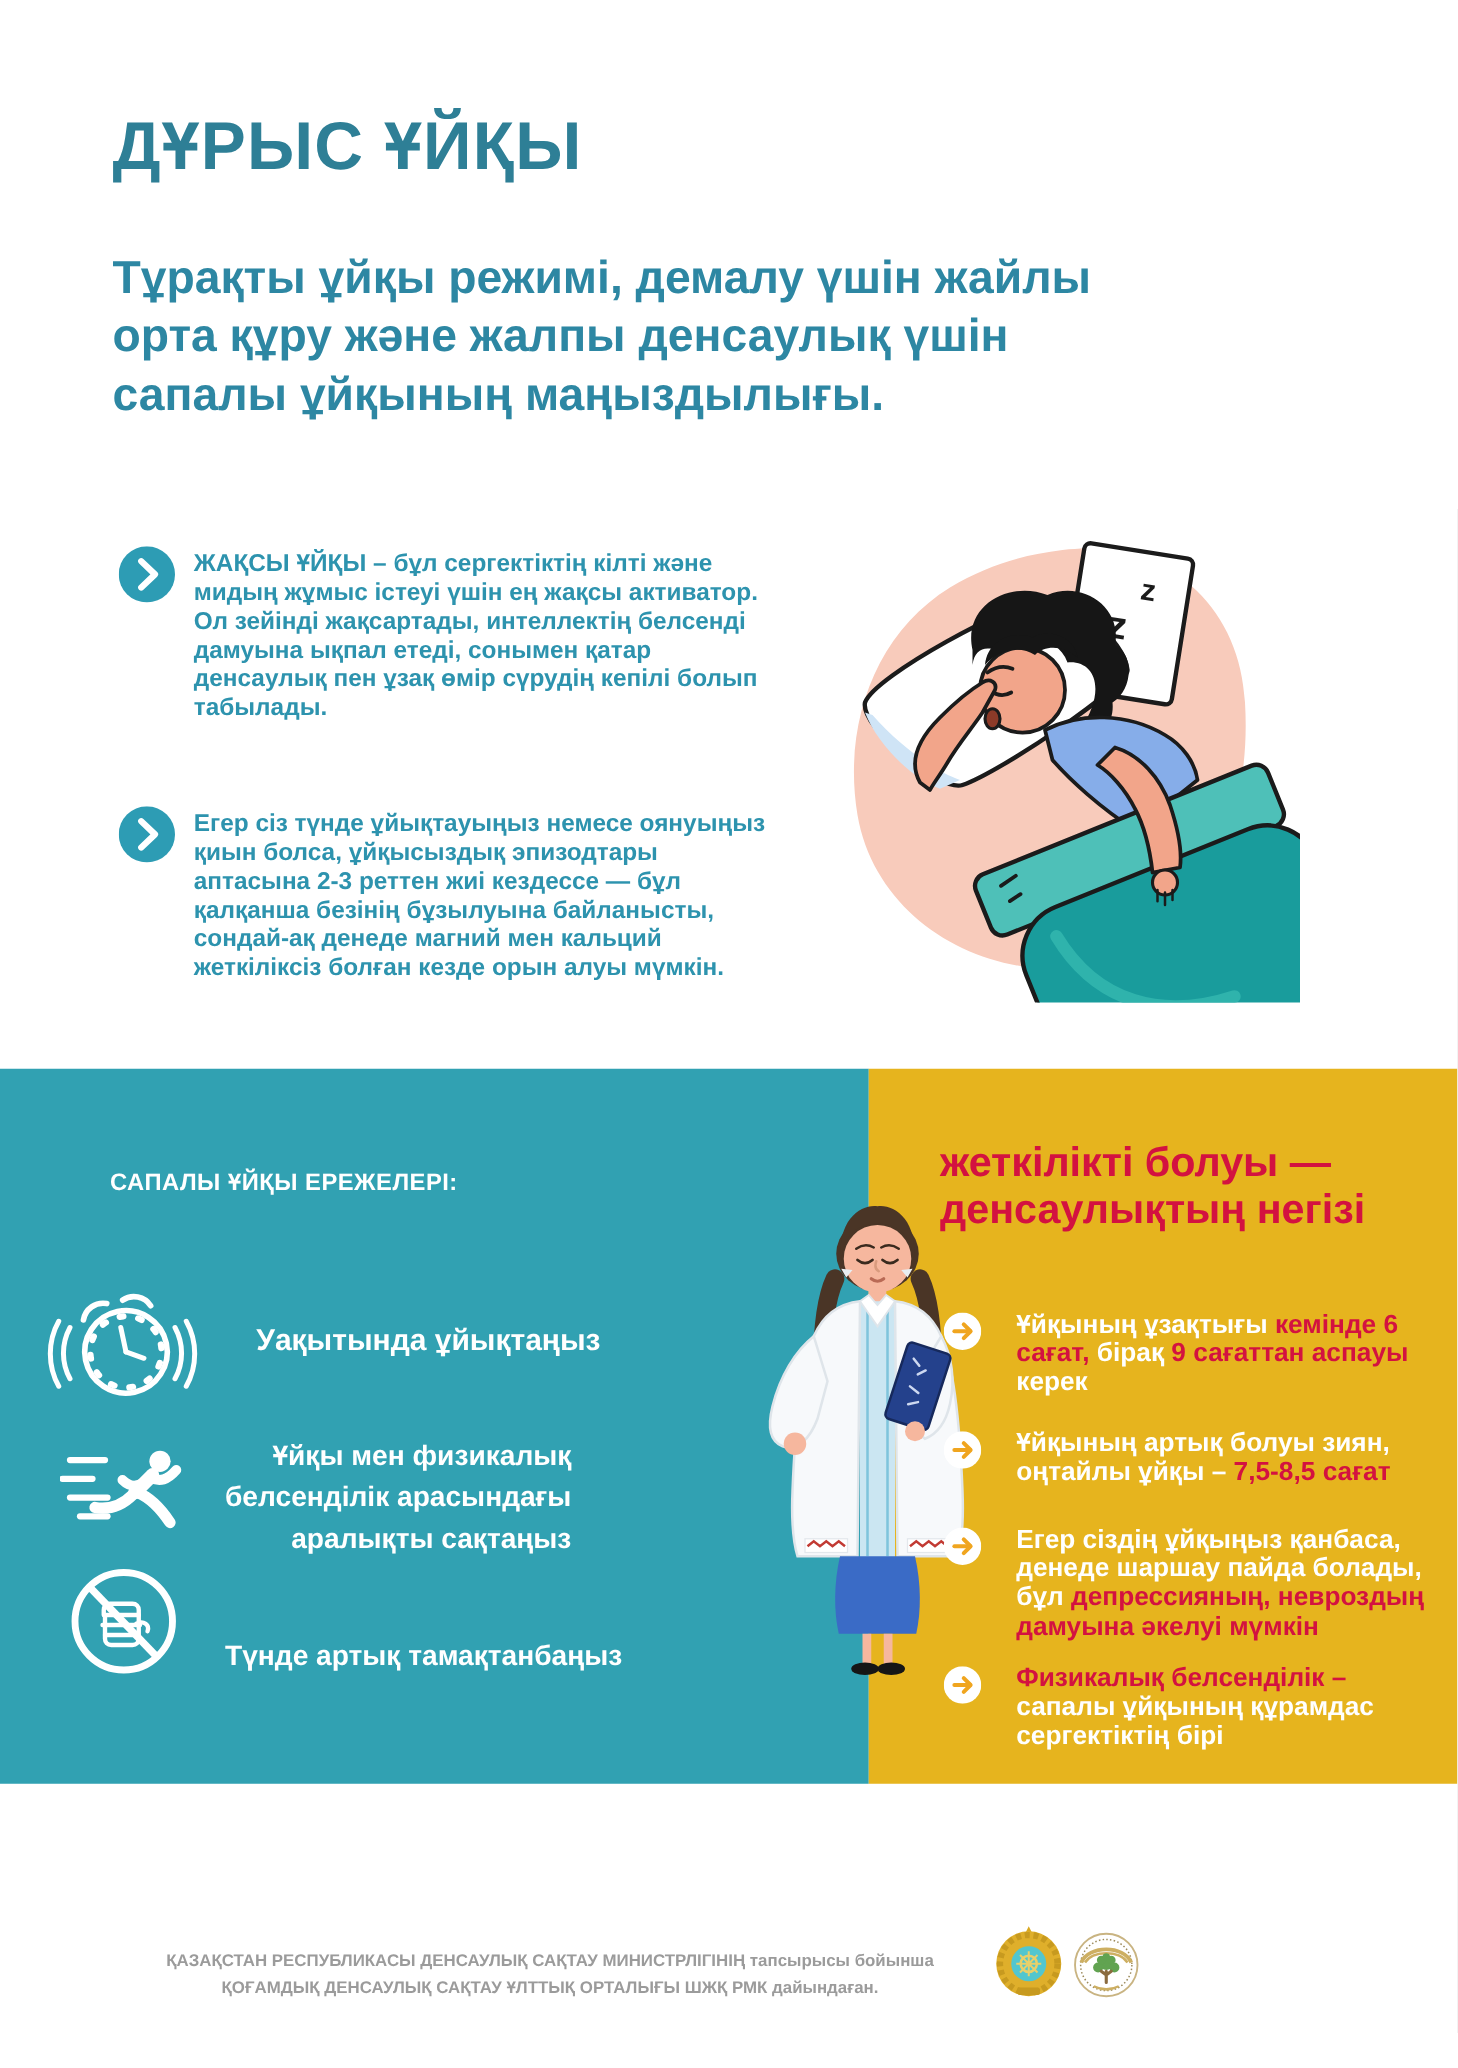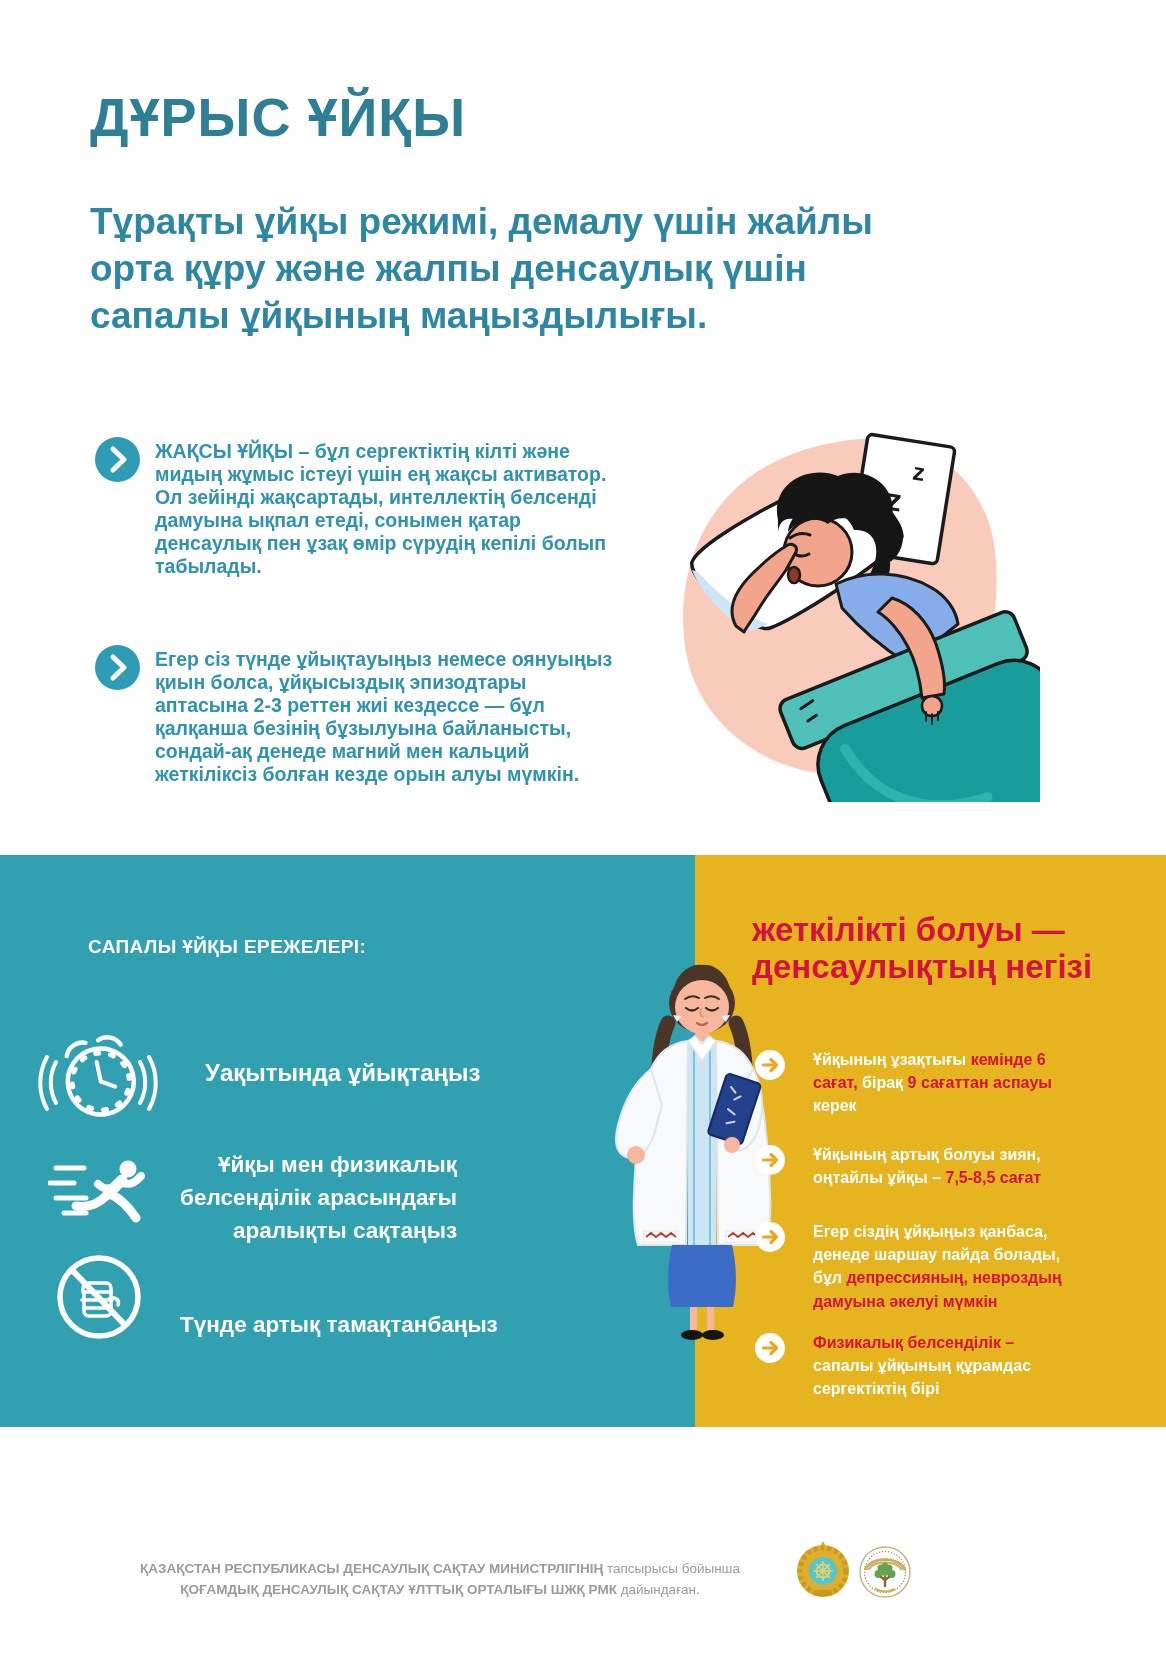--- a/index.html
+++ b/index.html
@@ -29,29 +29,29 @@
   .rule-label{font-weight:700;color:#ffffff;text-align:right;}
   .rl1{left:205px;top:1058px;font-size:24px;line-height:30px;}
   .rl2{left:180px;top:1148px;font-size:22.5px;line-height:33px;}
   .rl3{left:180px;top:1308px;font-size:22.5px;line-height:33px;}
   .icon-clock{left:36px;top:1016px;width:124px;height:118px;}
   .icon-run{left:48px;top:1158px;width:106px;height:68px;}
   .icon-nofood{left:55px;top:1253px;width:88px;height:88px;}
 
   
   .sleep-heading{left:752px;top:912px;font-size:33px;line-height:36.5px;font-weight:700;color:#D31240;}
-  .sleep-bullet-text{width:352px;font-size:16px;line-height:23.2px;font-weight:700;}
+  .sleep-bullet-text{width:352px;font-size:21px;line-height:23.2px;font-weight:700;}
   .arrow-badge{width:30px;height:30px;}
   .seg-white{color:#ffffff;}
   .seg-red{color:#D31240;}
 
   
   .footer-text{left:90px;top:1558px;width:700px;text-align:center;font-size:13.5px;line-height:21px;color:#9B9B9B;}
   .seg-b{font-weight:700;}
-  .seg-r{font-weight:400;}
+  .seg-r{font-weight:700;}
   .logo-emblem{left:793px;top:1540px;width:60px;height:60px;}
   .logo-ncph{left:857px;top:1544px;width:54px;height:54px;}
 
   
   .illu-sleep{left:640px;top:412px;width:400px;height:390px;}
   .illu-doctor{left:552px;top:945px;width:300px;height:395px;}
 </style>
 </head>
 <body>
 

